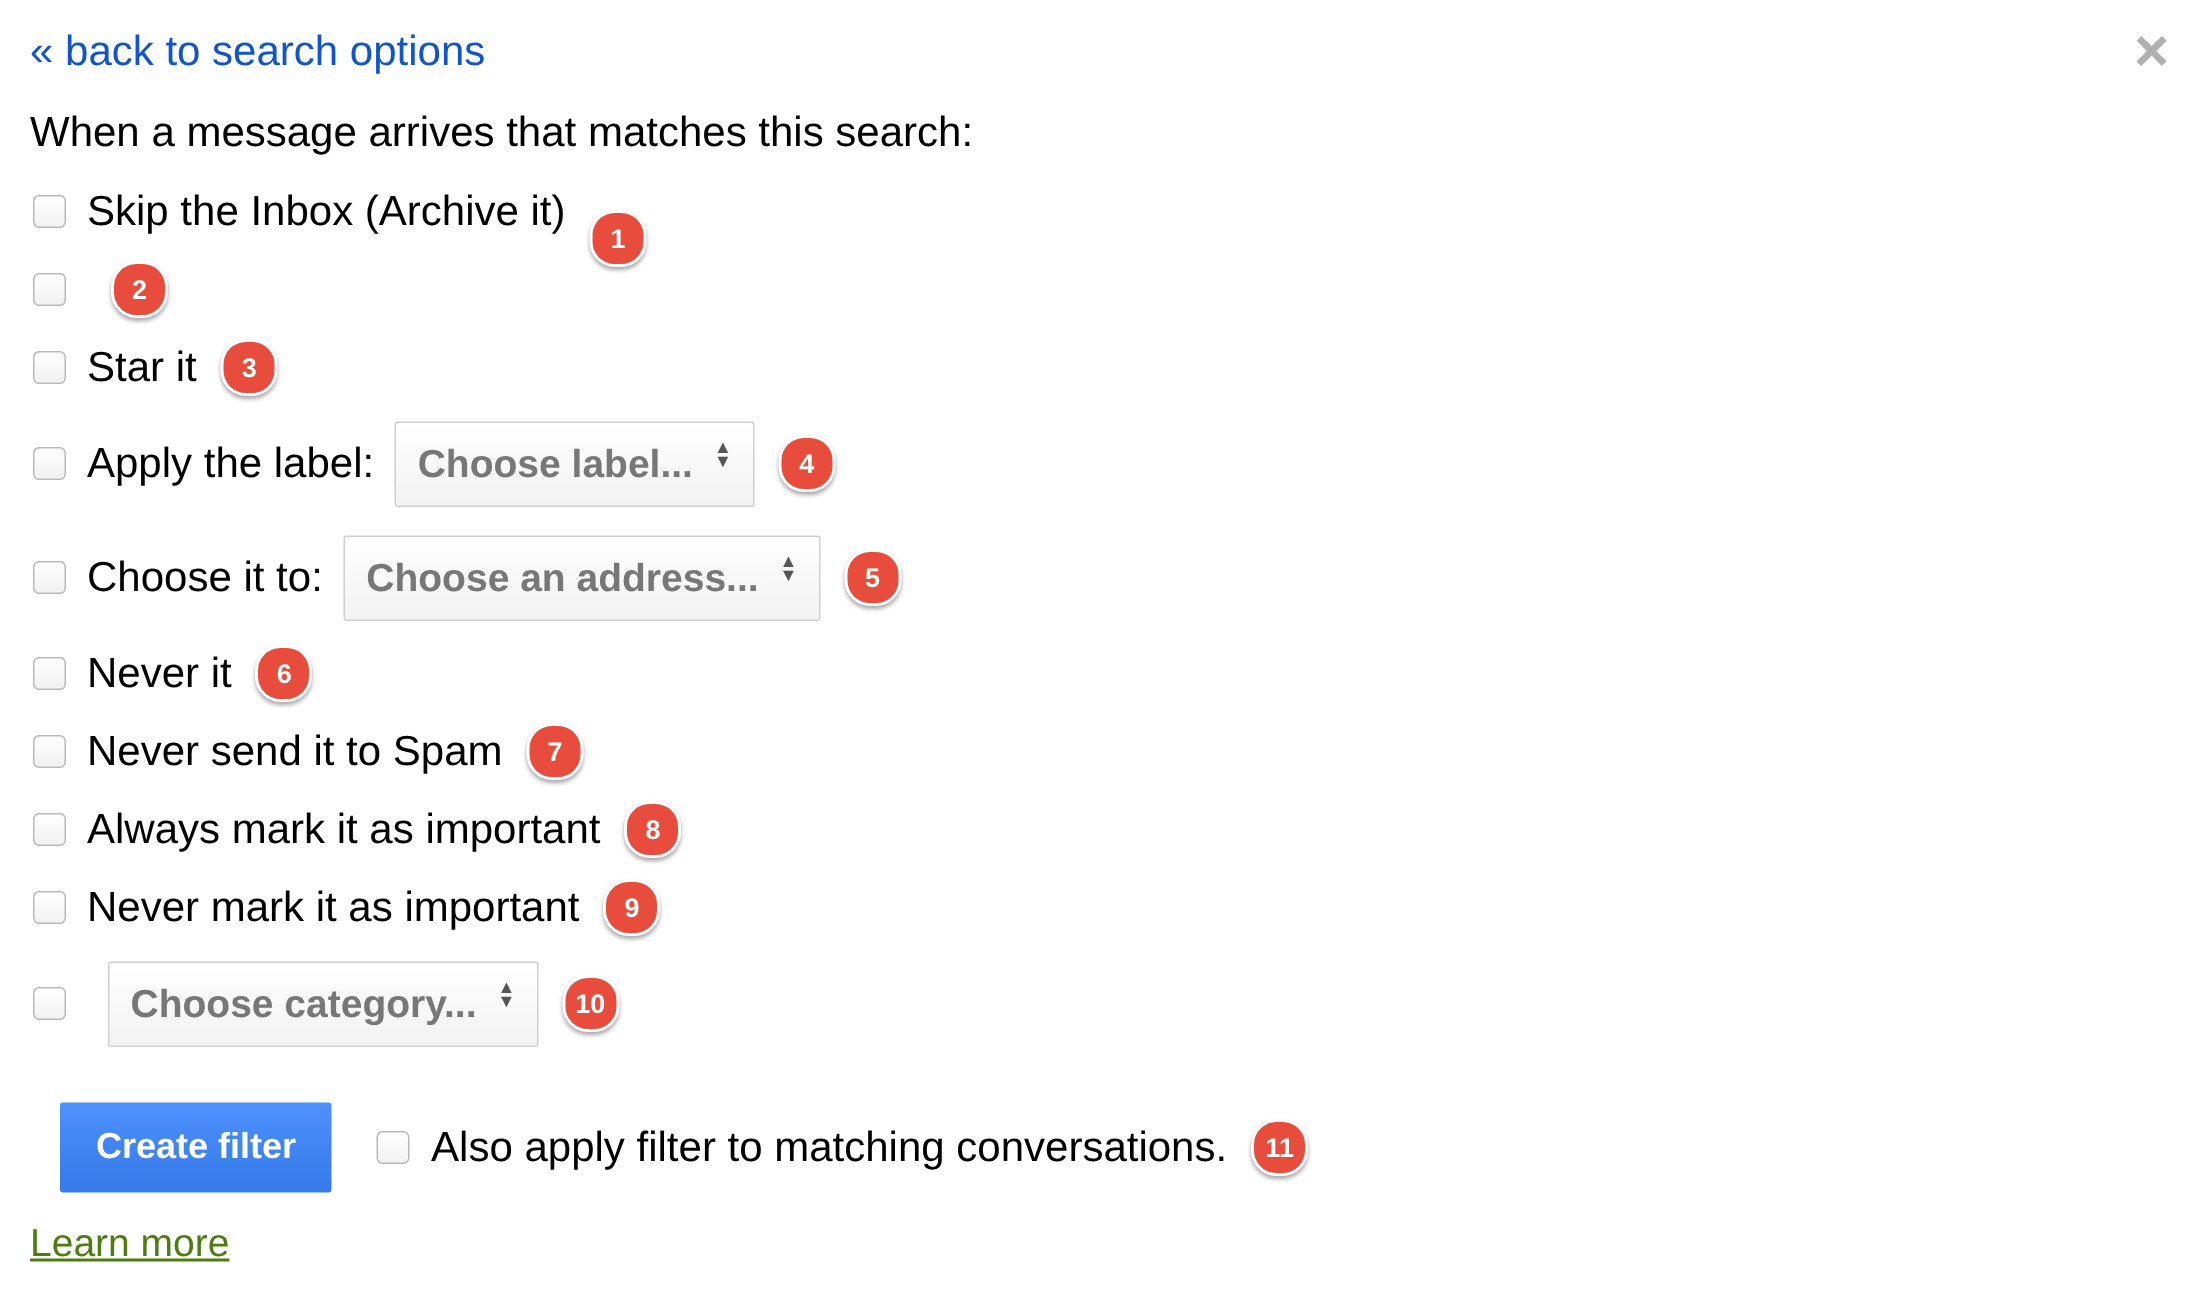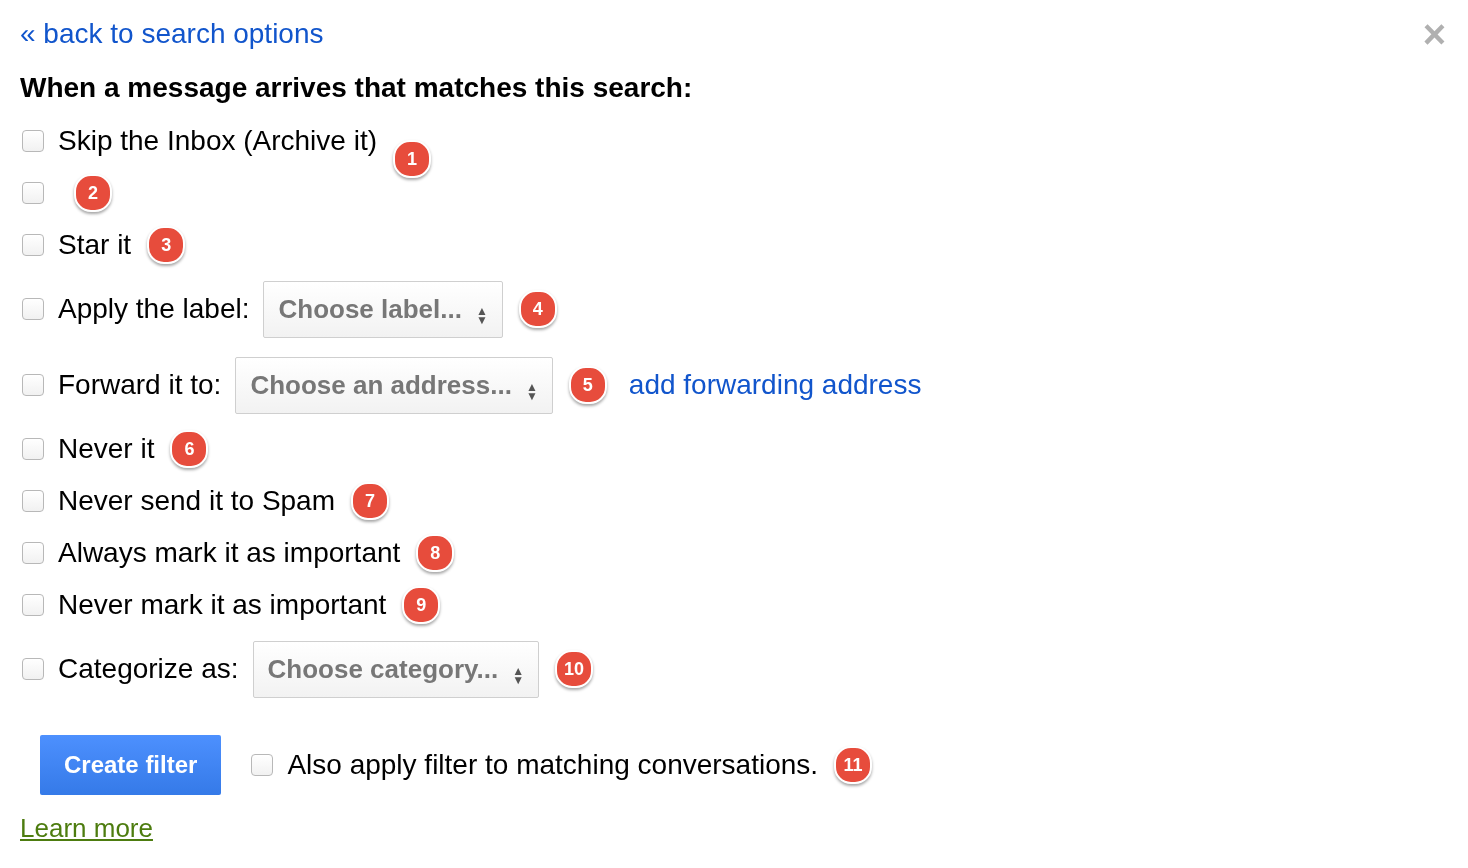--- a/index.html
+++ b/index.html
@@ -31,21 +31,20 @@
     right: 22px;
     font-size: 40px;
     line-height: 1;
     font-weight: bold;
     color: #b0b0b0;
     cursor: pointer;
   }
   .heading {
     font-size: 28px;
     margin-bottom: 18px;
-    font-weight: bold;
   }
   .row {
     display: flex;
     align-items: center;
     margin: 14px 0;
     min-height: 36px;
   }
   .row.tall { min-height: 62px; }
   input[type=checkbox].cb {
     width: 22px;
@@ -57,21 +56,21 @@
     border-radius: 4px;
     background: linear-gradient(#ffffff, #f1f1f1);
     box-shadow: inset 0 1px 0 rgba(255,255,255,0.6);
     cursor: pointer;
   }
   .opt-label {
     font-size: 28px;
   }
   .select {
     display: inline-flex;
-    align-items: flex-end;
+    align-items: flex-start;
     border: 1px solid #cfcfcf;
     border-radius: 2px;
     background: linear-gradient(#ffffff, #f2f2f2);
     padding: 12px 14px;
     margin-left: 14px;
     cursor: pointer;
     min-height: 54px;
     box-sizing: border-box;
   }
   .select .sel-text {
@@ -185,30 +184,29 @@
           <span>▲</span>
           <span>▼</span>
         </span>
     </span>
     <span class="badge">4</span>
   </div>
 
   
   <div class="row tall">
     <input type="checkbox" class="cb" style="">
-    <span class="opt-label">Forward it to:</span>
+    <span class="opt-label">Choose it to:</span>
     <span class="select">
       <span class="sel-text">Choose an address...</span>
       <span class="stepper">
           <span>▲</span>
           <span>▼</span>
         </span>
     </span>
     <span class="badge">5</span>
-    <span class="inline-link">add forwarding address</span>
   </div>
 
   
   <div class="row">
     <input type="checkbox" class="cb" style="">
     <span class="opt-label">Never it</span>
     <span class="badge">6</span>
   </div>
 
   
@@ -228,21 +226,20 @@
   
   <div class="row">
     <input type="checkbox" class="cb" style="">
     <span class="opt-label">Never mark it as important</span>
     <span class="badge">9</span>
   </div>
 
   
   <div class="row tall">
     <input type="checkbox" class="cb" style="">
-    <span class="opt-label">Categorize as:</span>
     <span class="select">
       <span class="sel-text">Choose category...</span>
       <span class="stepper">
           <span>▲</span>
           <span>▼</span>
         </span>
     </span>
     <span class="badge">10</span>
   </div>
 

